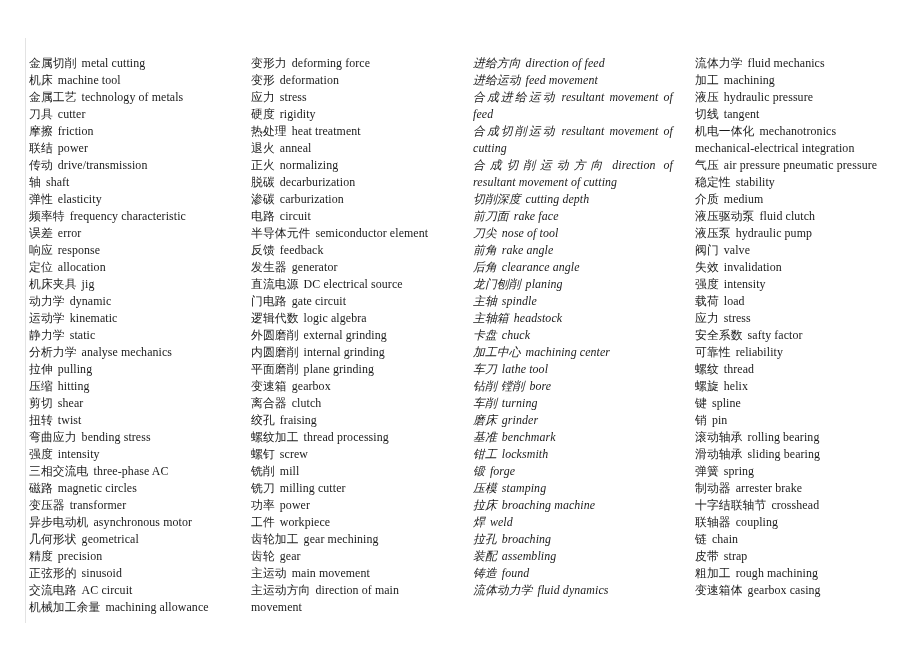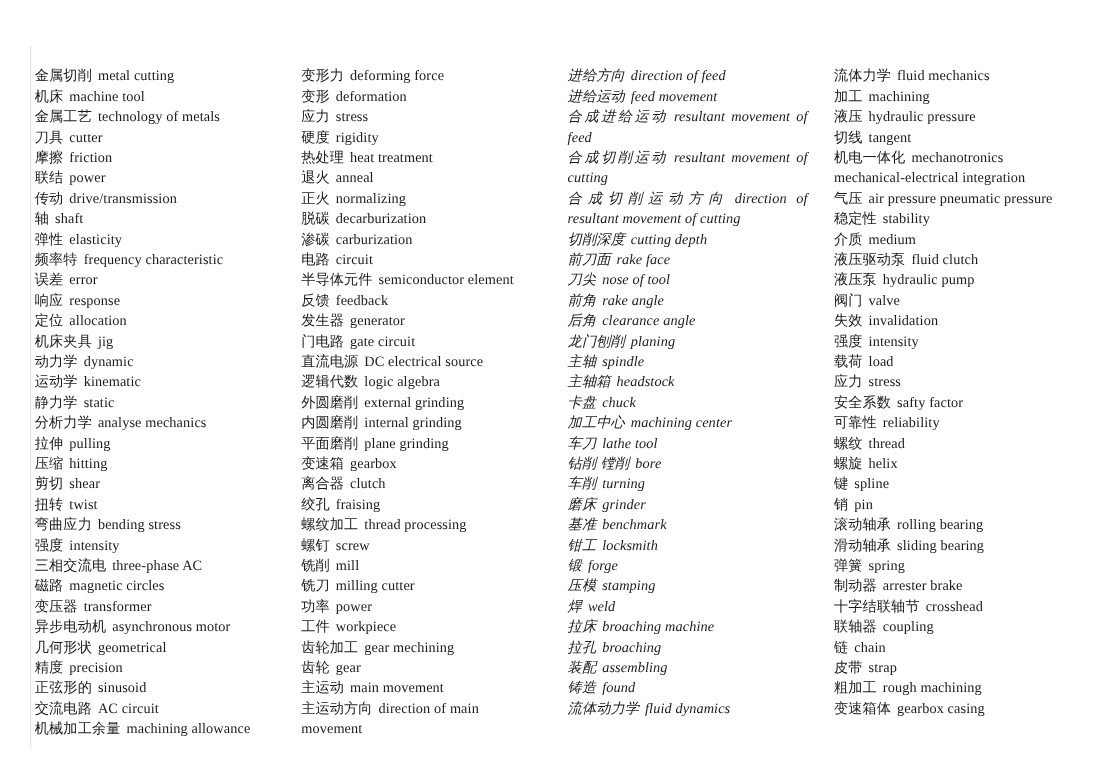--- a/index.html
+++ b/index.html
@@ -115,22 +115,22 @@
         <div class="entry"><span class="zh">硬度</span><span class="gap"></span><span class="en">rigidity</span></div>
         <div class="entry"><span class="zh">热处理</span><span class="gap"></span><span class="en">heat treatment</span></div>
         <div class="entry"><span class="zh">退火</span><span class="gap"></span><span class="en">anneal</span></div>
         <div class="entry"><span class="zh">正火</span><span class="gap"></span><span class="en">normalizing</span></div>
         <div class="entry"><span class="zh">脱碳</span><span class="gap"></span><span class="en">decarburization</span></div>
         <div class="entry"><span class="zh">渗碳</span><span class="gap"></span><span class="en">carburization</span></div>
         <div class="entry"><span class="zh">电路</span><span class="gap"></span><span class="en">circuit</span></div>
         <div class="entry"><span class="zh">半导体元件</span><span class="gap"></span><span class="en">semiconductor element</span></div>
         <div class="entry"><span class="zh">反馈</span><span class="gap"></span><span class="en">feedback</span></div>
         <div class="entry"><span class="zh">发生器</span><span class="gap"></span><span class="en">generator</span></div>
+        <div class="entry"><span class="zh">直流电源</span><span class="gap"></span><span class="en">DC electrical source</span></div>
         <div class="entry"><span class="zh">门电路</span><span class="gap"></span><span class="en">gate circuit</span></div>
-        <div class="entry"><span class="zh">直流电源</span><span class="gap"></span><span class="en">DC electrical source</span></div>
         <div class="entry"><span class="zh">逻辑代数</span><span class="gap"></span><span class="en">logic algebra</span></div>
         <div class="entry"><span class="zh">外圆磨削</span><span class="gap"></span><span class="en">external grinding</span></div>
         <div class="entry"><span class="zh">内圆磨削</span><span class="gap"></span><span class="en">internal grinding</span></div>
         <div class="entry"><span class="zh">平面磨削</span><span class="gap"></span><span class="en">plane grinding</span></div>
         <div class="entry"><span class="zh">变速箱</span><span class="gap"></span><span class="en">gearbox</span></div>
         <div class="entry"><span class="zh">离合器</span><span class="gap"></span><span class="en">clutch</span></div>
         <div class="entry"><span class="zh">绞孔</span><span class="gap"></span><span class="en">fraising</span></div>
         <div class="entry"><span class="zh">螺纹加工</span><span class="gap"></span><span class="en">thread processing</span></div>
         <div class="entry"><span class="zh">螺钉</span><span class="gap"></span><span class="en">screw</span></div>
         <div class="entry"><span class="zh">铣削</span><span class="gap"></span><span class="en">mill</span></div>
@@ -159,22 +159,22 @@
         <div class="entry"><span class="zh">卡盘</span><span class="gap"></span><span class="en">chuck</span></div>
         <div class="entry"><span class="zh">加工中心</span><span class="gap"></span><span class="en">machining center</span></div>
         <div class="entry"><span class="zh">车刀</span><span class="gap"></span><span class="en">lathe tool</span></div>
         <div class="entry"><span class="zh">钻削 镗削</span><span class="gap"></span><span class="en">bore</span></div>
         <div class="entry"><span class="zh">车削</span><span class="gap"></span><span class="en">turning</span></div>
         <div class="entry"><span class="zh">磨床</span><span class="gap"></span><span class="en">grinder</span></div>
         <div class="entry"><span class="zh">基准</span><span class="gap"></span><span class="en">benchmark</span></div>
         <div class="entry"><span class="zh">钳工</span><span class="gap"></span><span class="en">locksmith</span></div>
         <div class="entry"><span class="zh">锻</span><span class="gap"></span><span class="en">forge</span></div>
         <div class="entry"><span class="zh">压模</span><span class="gap"></span><span class="en">stamping</span></div>
+        <div class="entry"><span class="zh">拉床</span><span class="gap"></span><span class="en">broaching machine</span></div>
         <div class="entry"><span class="zh">焊</span><span class="gap"></span><span class="en">weld</span></div>
-        <div class="entry"><span class="zh">拉床</span><span class="gap"></span><span class="en">broaching machine</span></div>
         <div class="entry"><span class="zh">拉孔</span><span class="gap"></span><span class="en">broaching</span></div>
         <div class="entry"><span class="zh">装配</span><span class="gap"></span><span class="en">assembling</span></div>
         <div class="entry"><span class="zh">铸造</span><span class="gap"></span><span class="en">found</span></div>
         <div class="entry"><span class="zh">流体动力学</span><span class="gap"></span><span class="en">fluid dynamics</span></div>
       </div>
       <div class="column">
         <div class="entry"><span class="zh">流体力学</span><span class="gap"></span><span class="en">fluid mechanics</span></div>
         <div class="entry"><span class="zh">加工</span><span class="gap"></span><span class="en">machining</span></div>
         <div class="entry"><span class="zh">液压</span><span class="gap"></span><span class="en">hydraulic pressure</span></div>
         <div class="entry"><span class="zh">切线</span><span class="gap"></span><span class="en">tangent</span></div>

